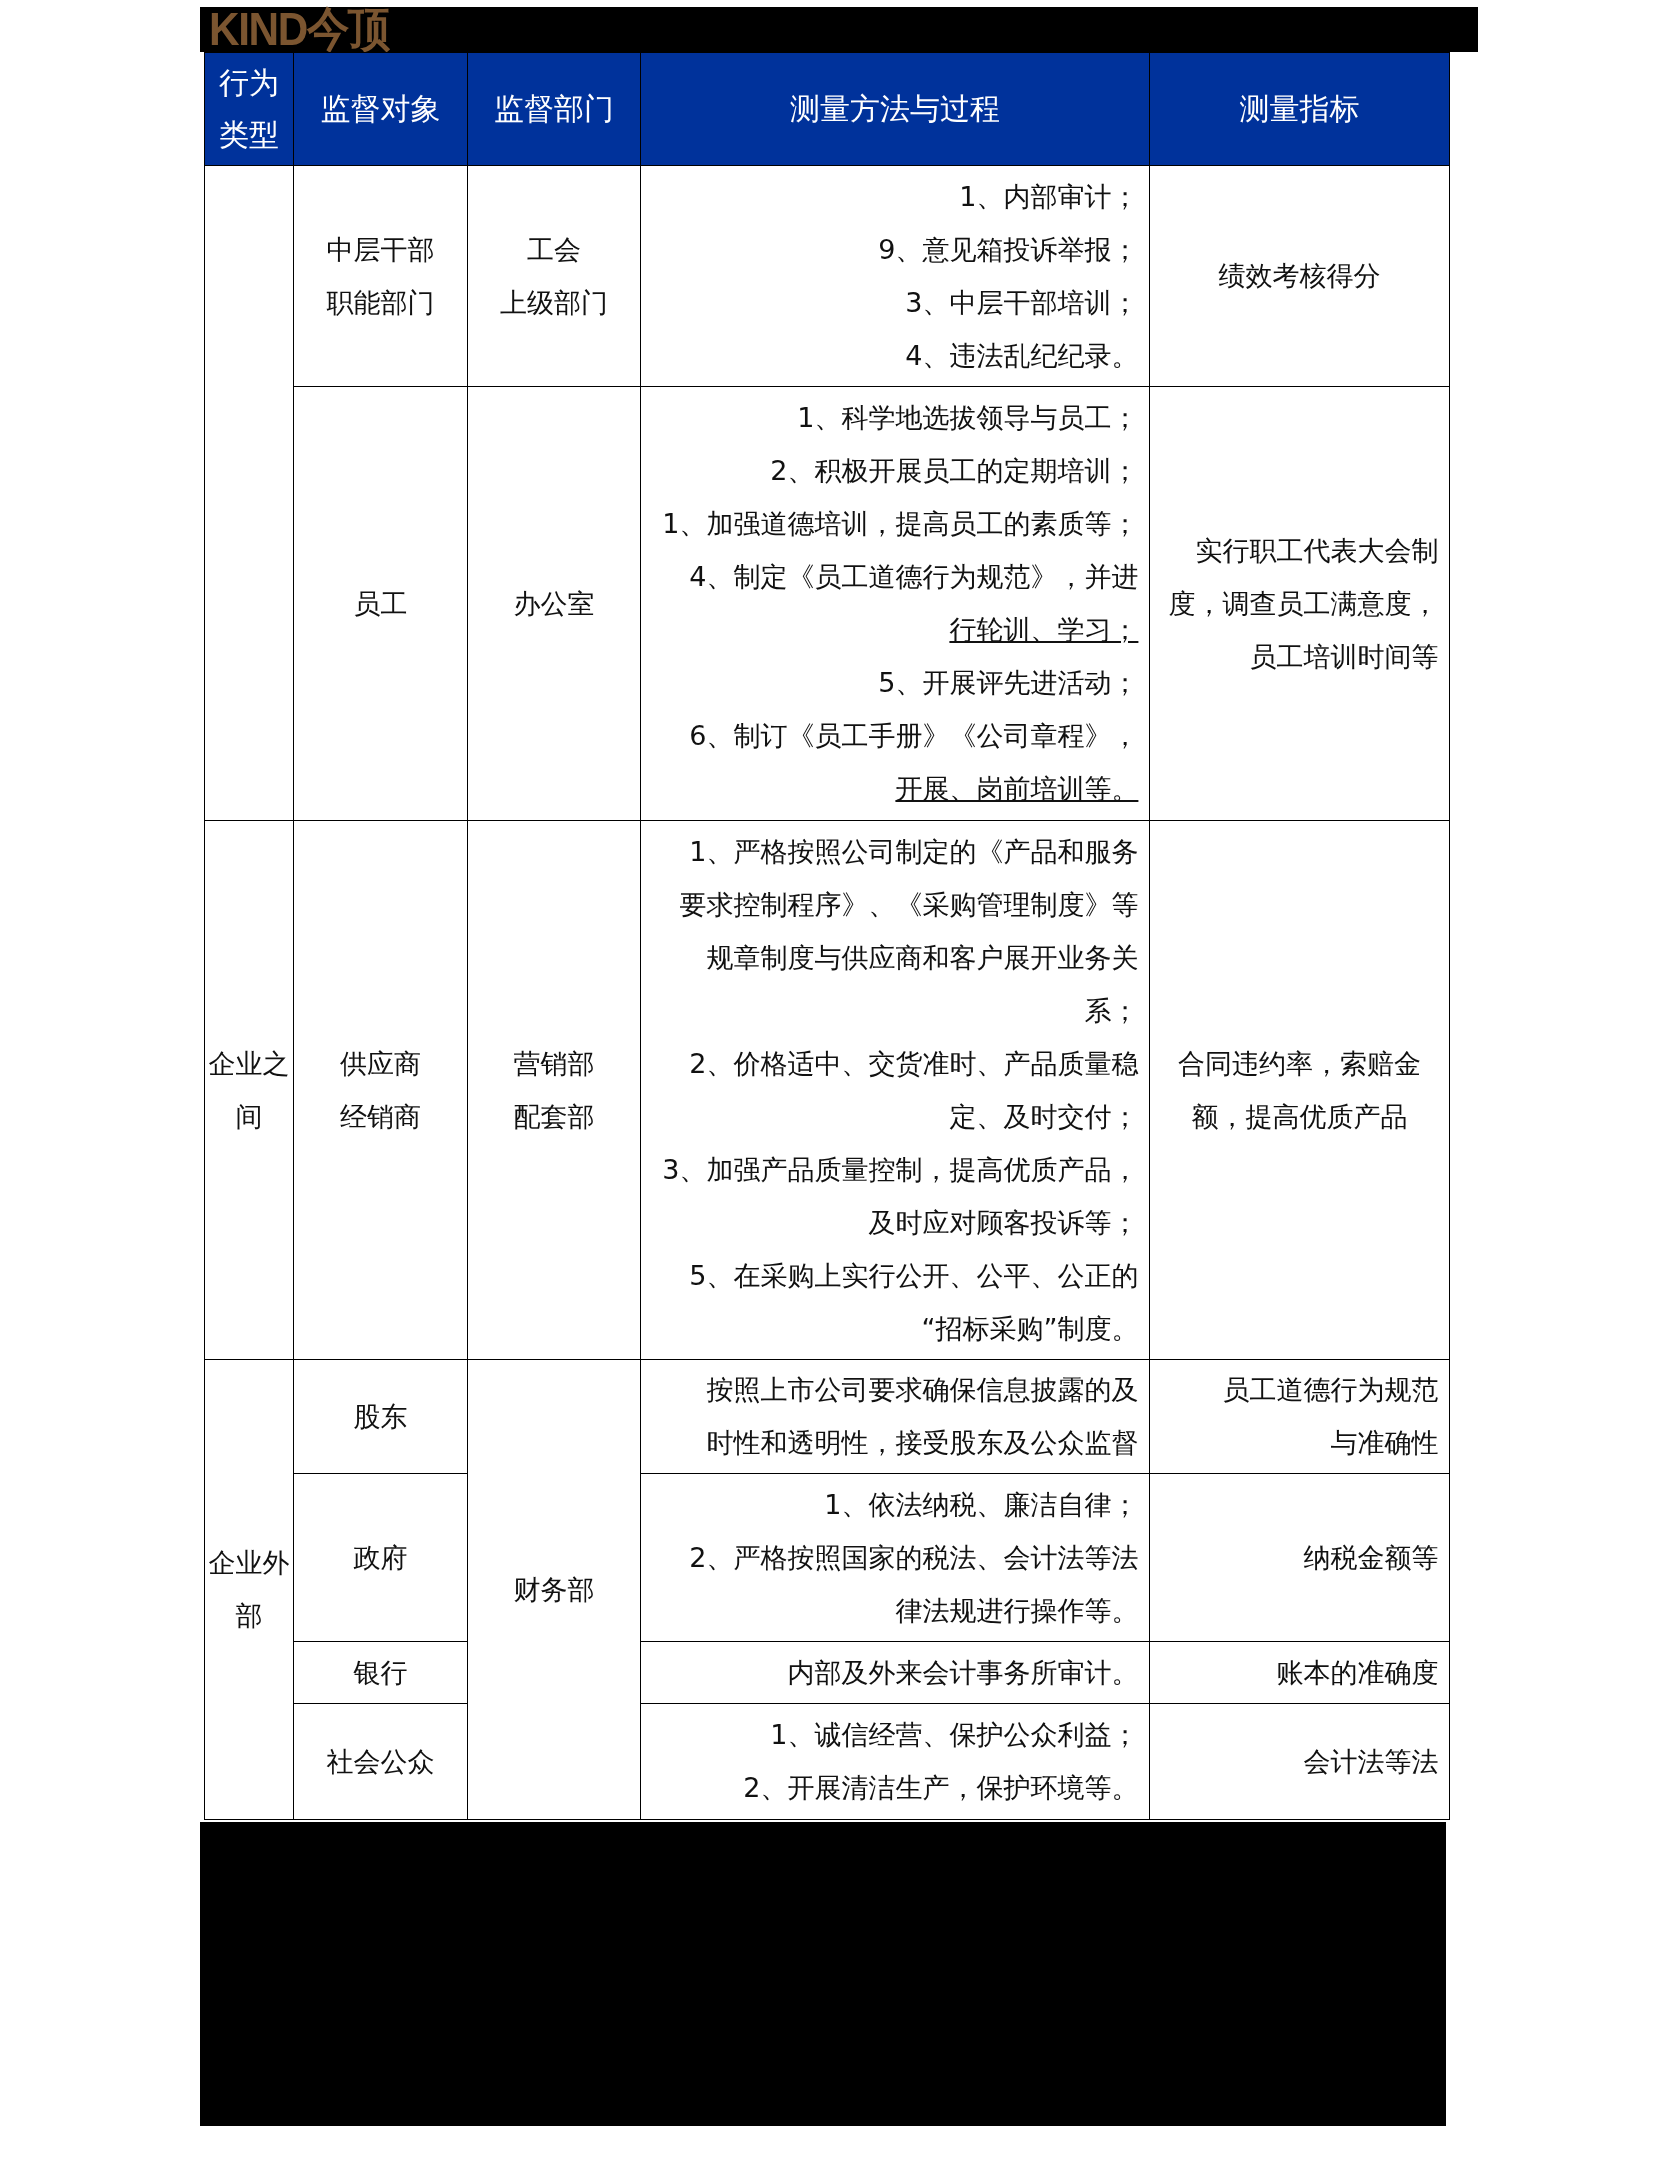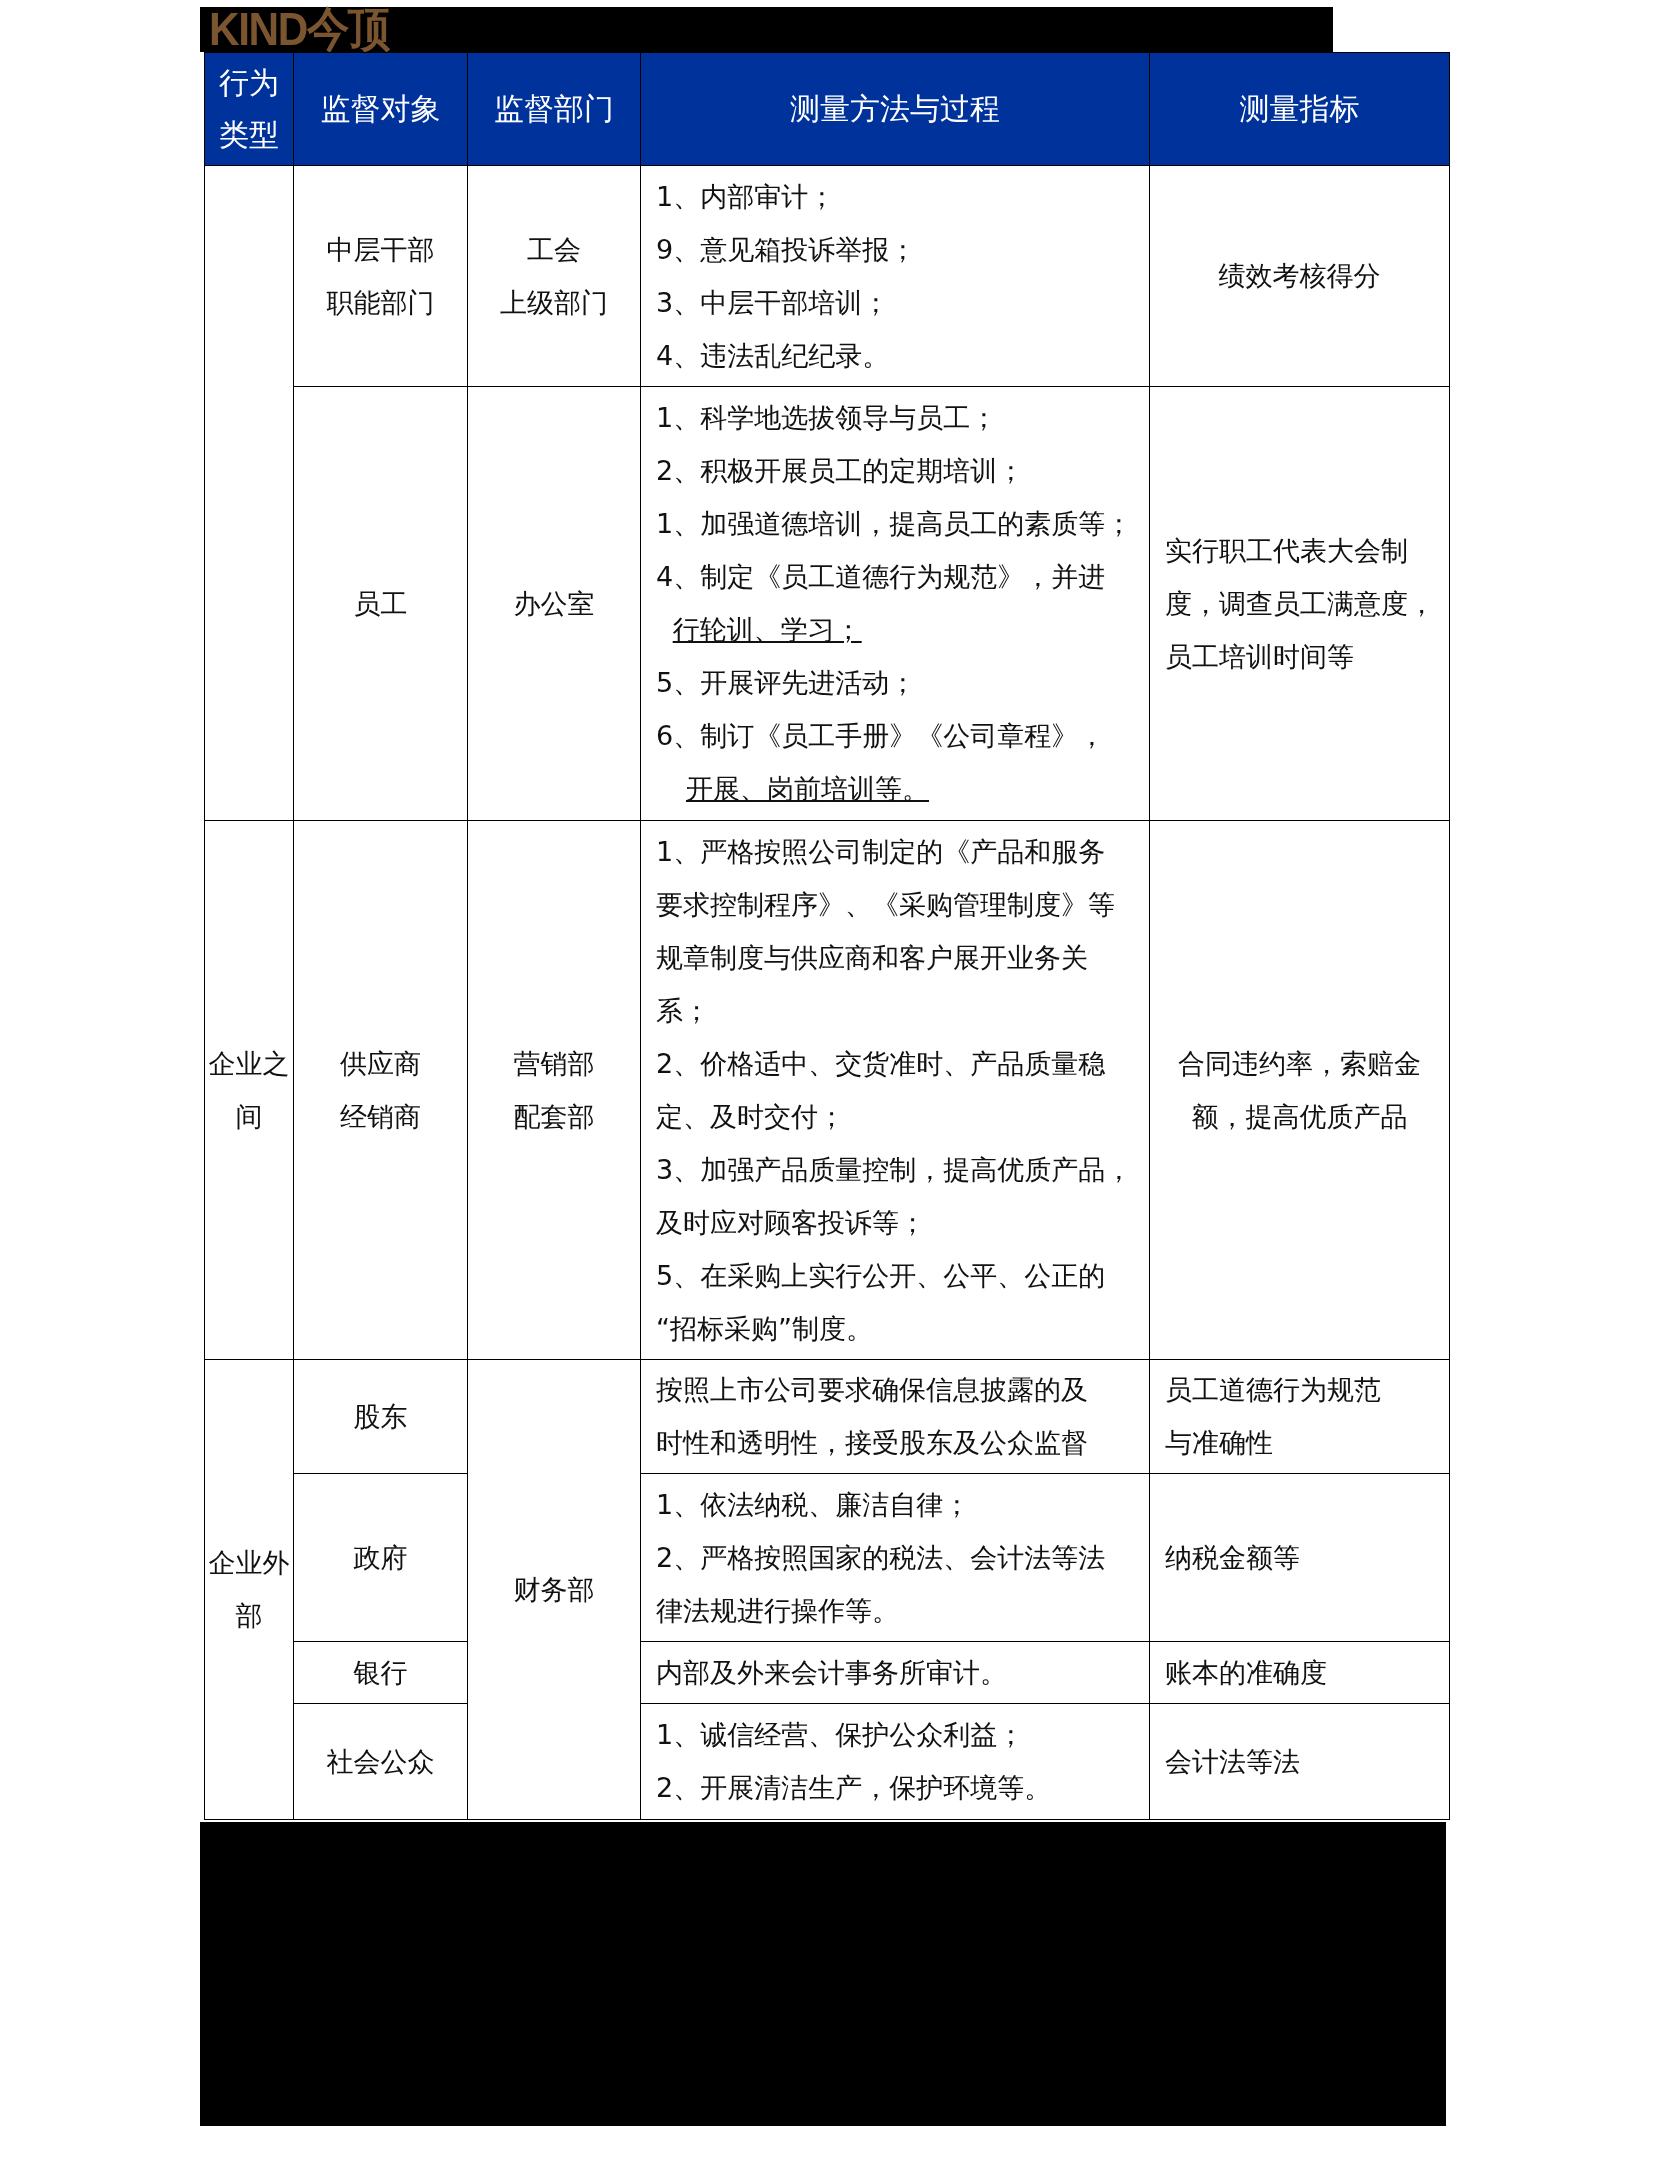--- a/index.html
+++ b/index.html
@@ -1,27 +1,27 @@
 <!DOCTYPE html>
 <html style="font-size:12px"><head>
 <meta charset="utf-8">
 <style>
   html, body { margin:0; padding:0; background:#ffffff; }
   body { width:1679px; height:2183px; position:relative; overflow:hidden;
          font-family:"DejaVu Sans","Liberation Sans",sans-serif; }
   .page { position:absolute; left:200px; top:6.8px; width:1246px; }
-  .logo-band { position:absolute; left:0; top:0; width:1133px; height:45px; background:#000;text-decoration:underline; }
+  .logo-band { position:absolute; left:0; top:0; width:1278px; height:45px; background:#000;text-decoration:underline; }
   .logo { position:absolute; left:9px; top:-3px; height:49px; font-family:"Liberation Sans",sans-serif;
           font-weight:bold; font-size:47px; line-height:49px; letter-spacing:-1.5px; color:#7b5530;
           transform:scaleX(0.9); transform-origin:left center; }
   table { position:absolute; left:4px; top:45px; width:1246px; border-collapse:collapse; table-layout:fixed; }
   td, th { border:1.5px solid #000; font-size:27px; color:#111; vertical-align:middle; padding:0; }
   th { background:#00329b; color:#fff; font-weight:normal; height:112px; text-align:center; font-size:30px; line-height:52px; }
   .c { text-align:center; line-height:53px; }
-  .l { text-align:left; padding:0 10.6px 0 15px; line-height:53px; }
+  .l { text-align:right; padding:0 10.6px 0 15px; line-height:53px; }
   .l .ln { display:block; }
   .l .ind { padding-left:16.7px;text-decoration:underline; }
   .bottom-block { position:absolute; left:0; top:1815px; width:1246px; height:304px; background:#000; }
 </style>
 </head>
 <body>
 
 <div class="page">
   <div class="logo-band">
     <div class="logo">KIND今顶</div>

